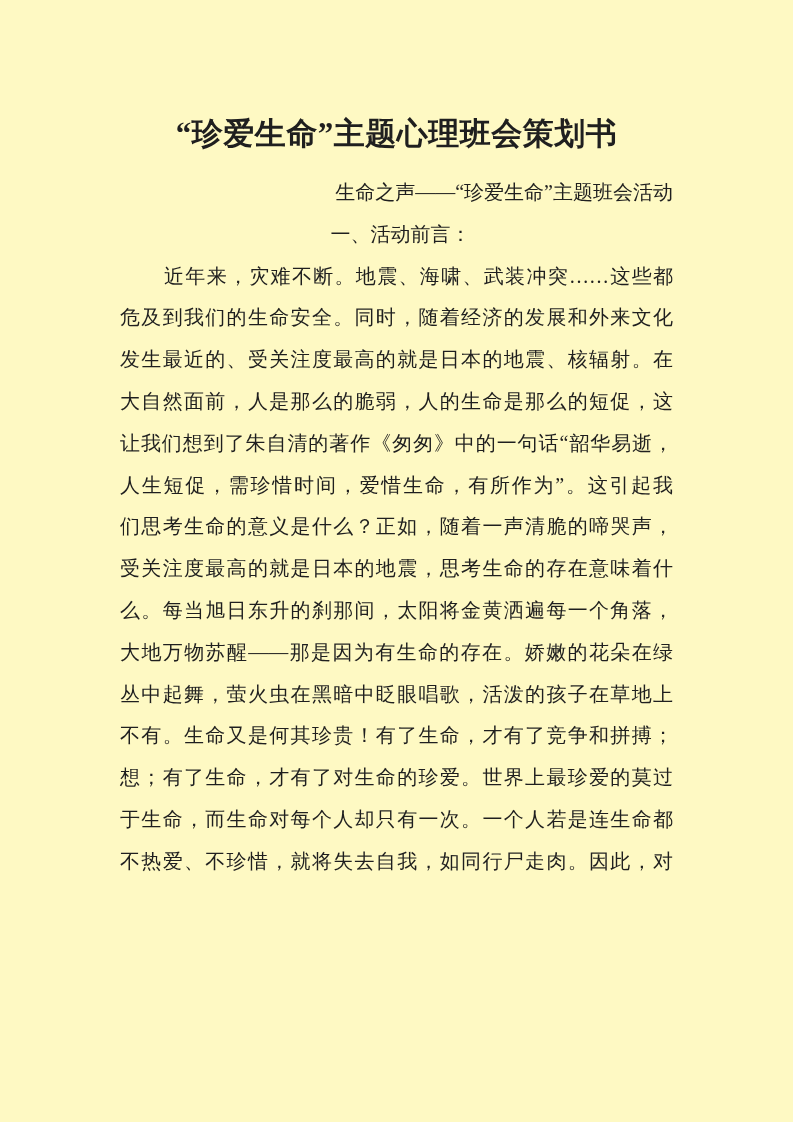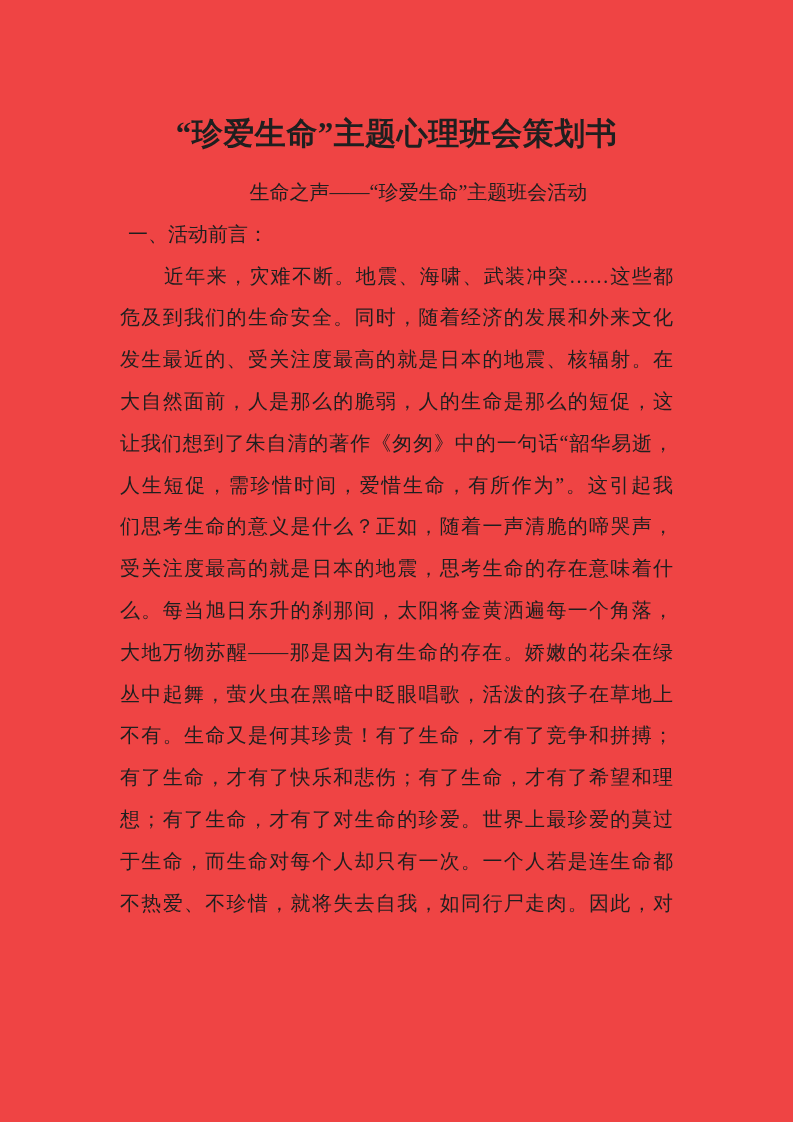--- a/index.html
+++ b/index.html
@@ -7,21 +7,21 @@
     padding: 0;
     background: #ffffff;
   }
   body {
     font-family: "Liberation Serif", serif;
   }
   .page {
     position: relative;
     width: 793px;
     height: 1122px;
-    background: #ef4444;
+    background: #fef9c3;
     color: #1f1f1f;
     overflow: hidden;
   }
   .content {
     position: absolute;
     left: 120px;
     top: 0;
     width: 553px;
   }
   .doc-title {
@@ -36,25 +36,25 @@
   }
   .line {
     font-size: 20px;
     line-height: 41.8px;
     height: 41.8px;
     overflow: visible;
   }
   .subtitle {
     margin-top: 17px;
     text-indent: 44px;
-    text-align: center;
+    text-align: right;
   }
   .heading {
     text-indent: 8px;
-    text-align: left;
+    text-align: center;
   }
   .body-line {
     text-align: justify;
     text-align-last: justify;
   }
   .body-line.first {
     text-indent: 44px;
   }
 </style>
 </head>
@@ -70,18 +70,17 @@
     <div class="line body-line">发生最近的、受关注度最高的就是日本的地震、核辐射。在</div>
     <div class="line body-line">大自然面前，人是那么的脆弱，人的生命是那么的短促，这</div>
     <div class="line body-line">让我们想到了朱自清的著作《匆匆》中的一句话“韶华易逝，</div>
     <div class="line body-line">人生短促，需珍惜时间，爱惜生命，有所作为”。这引起我</div>
     <div class="line body-line">们思考生命的意义是什么？正如，随着一声清脆的啼哭声，</div>
     <div class="line body-line">受关注度最高的就是日本的地震，思考生命的存在意味着什</div>
     <div class="line body-line">么。每当旭日东升的刹那间，太阳将金黄洒遍每一个角落，</div>
     <div class="line body-line">大地万物苏醒——那是因为有生命的存在。娇嫩的花朵在绿</div>
     <div class="line body-line">丛中起舞，萤火虫在黑暗中眨眼唱歌，活泼的孩子在草地上</div>
     <div class="line body-line">不有。生命又是何其珍贵！有了生命，才有了竞争和拼搏；</div>
-    <div class="line body-line">有了生命，才有了快乐和悲伤；有了生命，才有了希望和理</div>
     <div class="line body-line">想；有了生命，才有了对生命的珍爱。世界上最珍爱的莫过</div>
     <div class="line body-line">于生命，而生命对每个人却只有一次。一个人若是连生命都</div>
     <div class="line body-line">不热爱、不珍惜，就将失去自我，如同行尸走肉。因此，对</div>
   </div>
 </div>
 
 </body></html>

